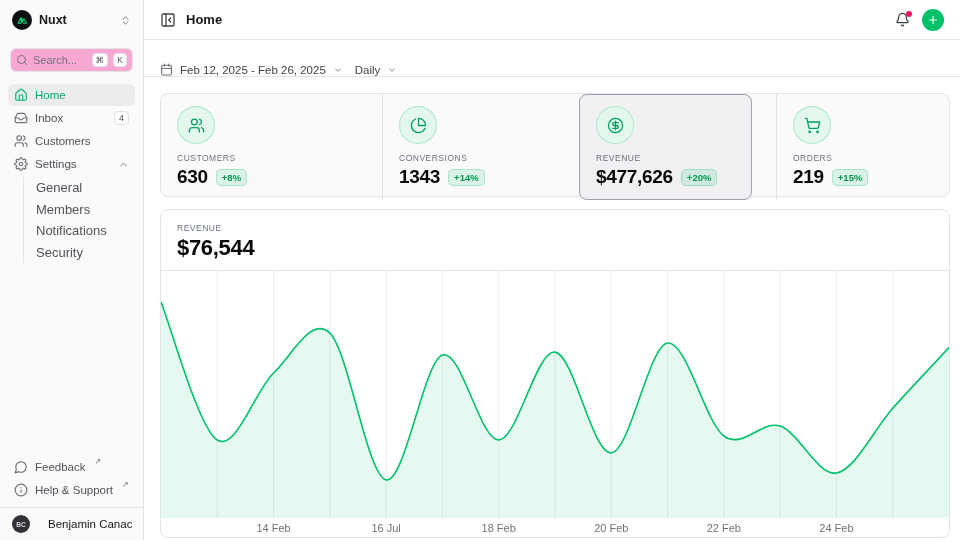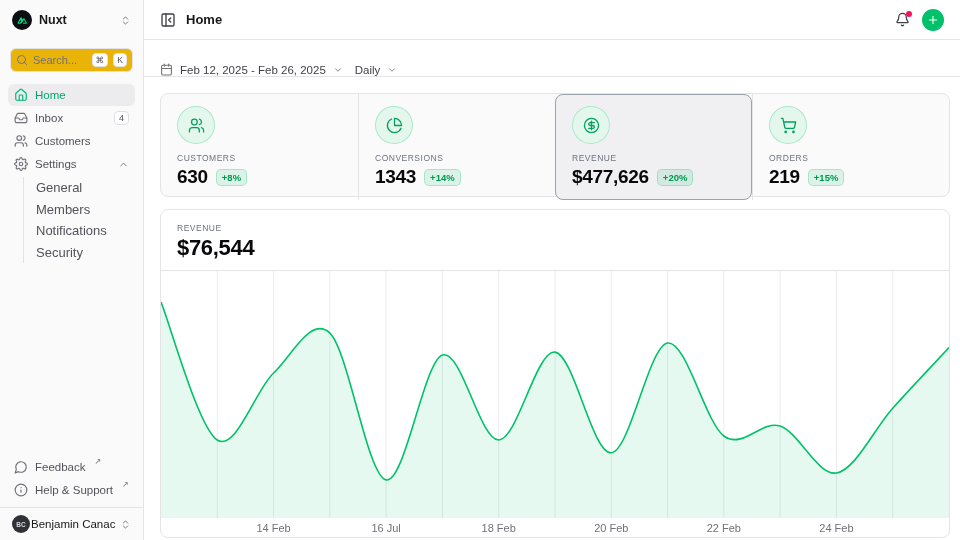--- a/index.html
+++ b/index.html
@@ -8,21 +8,21 @@
   svg { display:block; }
 
   
   .sidebar { position:absolute; left:0; top:0; bottom:0; width:144px;
     background:#fafafa; border-right:1px solid #e4e4e7; display:flex; flex-direction:column; }
   .ws-header { height:40px; display:flex; align-items:center; padding:0 12px; gap:7px; cursor:pointer; }
   .logo-circle { width:20px; height:20px; border-radius:50%; background:#0c0f12; display:flex; align-items:center; justify-content:center; flex:0 0 auto; }
   .ws-name { font-size:12.5px; font-weight:700; }
   .spacer { flex:1; }
   .icon-muted { color:#71717a; }
-  .search-box { margin:8px 10px 10px 10px; height:24px; background:#eab308; border:1px solid #e4e4e7;
+  .search-box { margin:8px 10px 10px 10px; height:24px; background:#f9a8d4; border:1px solid #e4e4e7;
     border-radius:6px; display:flex; align-items:center; padding:0 5px; gap:5px; }
   .search-box input { border:0; outline:0; background:transparent; flex:1; min-width:0;
     font-size:11px; color:#3f3f46; font-family:inherit; }
   .search-box input::placeholder { color:#71717a; }
   .kbd { font-size:8.5px; color:#52525b; background:#fff; border:1px solid #e4e4e7; border-radius:4px;
     padding:1px 3px; min-width:14px; text-align:center; line-height:1.2; }
   .nav { padding:2px 8px 0 8px; display:flex; flex-direction:column; gap:1px; }
   .nav-item { height:22px; display:flex; align-items:center; gap:7px; padding:0 6px;
     border-radius:6px; font-size:11.5px; color:#52525b; cursor:pointer; }
   .nav-item .nicon { color:#71717a; display:flex; }
@@ -30,21 +30,21 @@
   .nav-item.active .nicon { color:#00b873; }
   .count-badge { margin-left:auto; font-size:9px; color:#52525b; border:1px solid #e0e0e3;
     background:#fff; border-radius:4px; padding:1px 4px; line-height:1.2; }
   .chev-right { margin-left:auto; display:flex; }
   .sub-list { margin:1px 0 1px 15px; border-left:1px solid #e4e4e7; display:flex; flex-direction:column; }
   .sub-item { height:21.5px; display:flex; align-items:center; padding-left:12px;
     font-size:13px; color:#52525b; cursor:pointer; }
   .side-footer { padding:0 8px 6px 8px; display:flex; flex-direction:column; gap:1px; }
   .ext-arrow { font-size:8px; color:#71717a; margin-left:2px; align-self:flex-start; line-height:1.6; }
   .user-row { border-top:1px solid #e4e4e7; height:33px; display:flex; align-items:center;
-    padding:0 12px; gap:1px; cursor:pointer; }
+    padding:0 12px; gap:18px; cursor:pointer; }
   .avatar { width:18px; height:18px; border-radius:50%; background:#2f3136; color:#d8d8dc;
     font-size:6.5px; font-weight:700; display:flex; align-items:center; justify-content:center; flex:0 0 auto; }
   .user-name { font-size:11.5px; font-weight:500; color:#18181b; white-space:nowrap; }
 
   
   .main { position:absolute; left:144px; top:0; right:0; bottom:0; background:#fff; }
   .topbar { height:40px; border-bottom:1px solid #e4e4e7; display:flex; align-items:center; padding:0 16px; }
   .collapse-btn { display:flex; color:#3f3f46; cursor:pointer; }
   .page-title { font-size:13px; font-weight:700; margin-left:10px; }
   .topbar-right { margin-left:auto; display:flex; align-items:center; gap:12px; }
@@ -56,21 +56,21 @@
   .tool-btn { display:flex; align-items:center; gap:7px; font-size:11.5px; color:#3f3f46;
     background:none; border:0; font-family:inherit; cursor:pointer; }
   .tool-btn .chev { color:#71717a; display:flex; }
 
   .content { position:absolute; left:16px; right:10px; top:93px; }
 
   
   .stats-panel { display:grid; grid-template-columns:repeat(4,1fr); border:1px solid #e4e4e7;
     border-radius:8px; height:104px; background:#fafafa; }
   .stat-card { padding:12px 16px; position:relative; cursor:pointer; }
-  .stat-card + .stat-card { border-left:1px solid #e4e4e7; }
+  .stat-card + .stat-card { border-left:1px solid #e4e4e7;margin-left:24px; }
   .stat-card.selected { background:#f0f0f2; outline:1px solid #9ca3af; outline-offset:-1px; border-radius:8px; }
   .stat-icon { width:38px; height:38px; border-radius:50%; background:#e3f7ec;
     box-shadow:inset 0 0 0 1px rgba(0,193,106,.25); color:#00a05d;
     display:flex; align-items:center; justify-content:center; }
   .stat-label { margin-top:9px; font-size:8.5px; letter-spacing:.5px; color:#6b7280; font-weight:500; }
   .stat-value-row { margin-top:3px; display:flex; align-items:center; gap:8px; }
   .stat-value { font-size:19px; font-weight:700; color:#09090b; letter-spacing:-.3px; }
   .delta-badge { font-size:9.5px; font-weight:600; color:#00984f; background:rgba(0,193,106,.12);
     border:1px solid rgba(0,193,106,.25); border-radius:5px; padding:2px 5px; }
 

